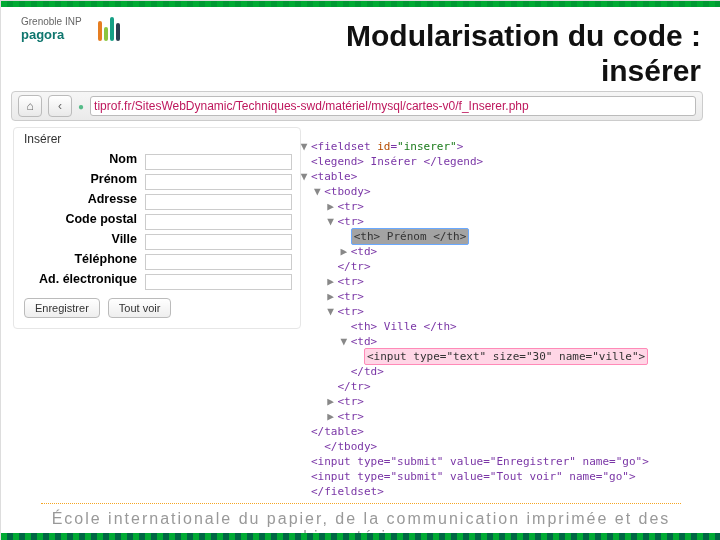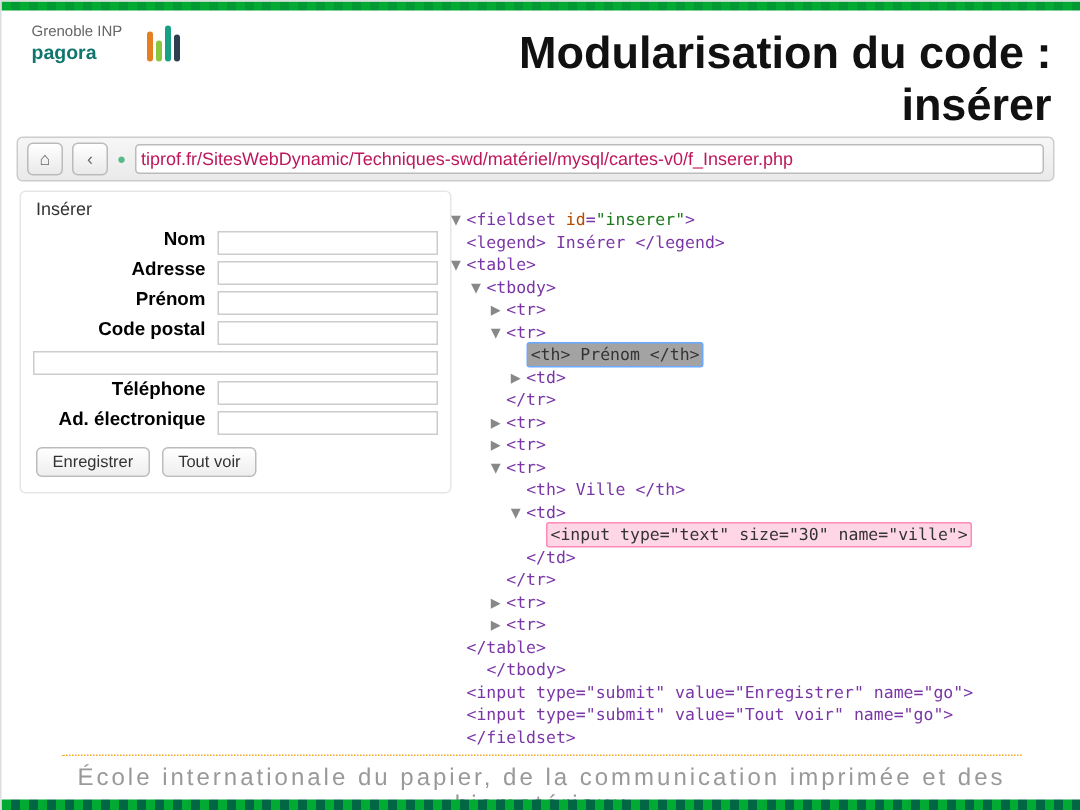--- a/index.html
+++ b/index.html
@@ -69,32 +69,33 @@
     <div class="addr"><span>tiprof.fr/SitesWebDynamic/Techniques-swd/matériel/mysql/cartes-v0/f_Inserer.php</span></div>
   </div>
 
   <fieldset class="formpanel">
     <div class="legend">Insérer</div>
     <div class="row">
         <div class="rlabel">Nom</div>
         <div class="rinput"><input value="" style=""></div>
       </div>
     <div class="row">
-        <div class="rlabel">Adresse</div>
+        <div class="rlabel">Prénom</div>
         <div class="rinput"><input value="" style=""></div>
       </div>
     <div class="row">
-        <div class="rlabel">Prénom</div>
+        <div class="rlabel">Adresse</div>
         <div class="rinput"><input value="" style=""></div>
       </div>
     <div class="row">
         <div class="rlabel">Code postal</div>
         <div class="rinput"><input value="" style=""></div>
       </div>
     <div class="row">
+        <div class="rlabel">Ville</div>
         <div class="rinput"><input value="" style=""></div>
       </div>
     <div class="row">
         <div class="rlabel">Téléphone</div>
         <div class="rinput"><input value="" style=""></div>
       </div>
     <div class="row">
         <div class="rlabel">Ad. électronique</div>
         <div class="rinput"><input value="" style=""></div>
       </div>

